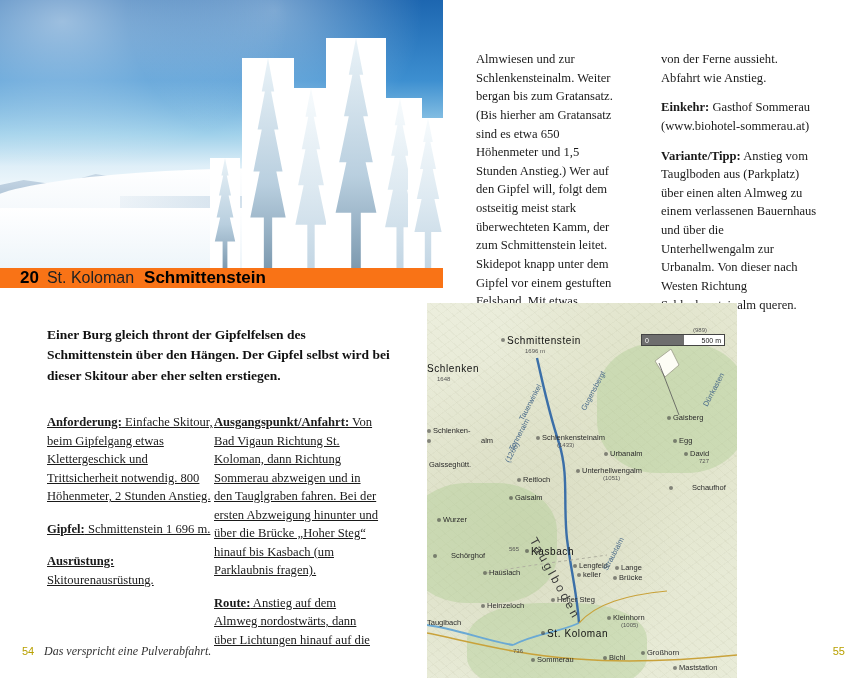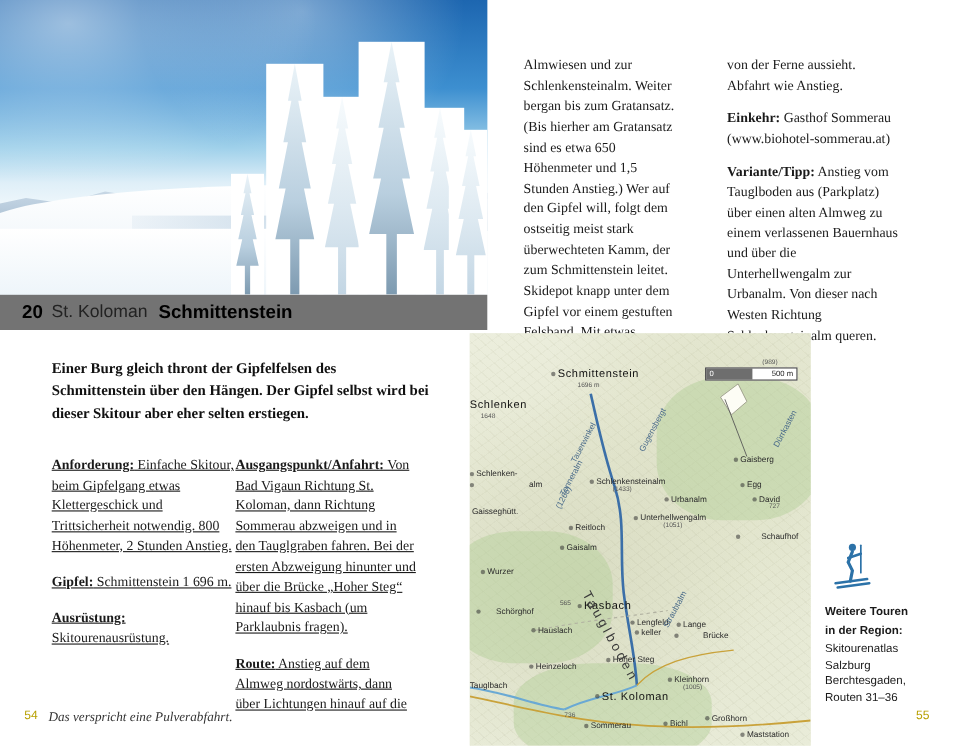--- a/index.html
+++ b/index.html
@@ -87,22 +87,22 @@
     width: 443px;
     height: 60px;
     background: linear-gradient(180deg, #ffffff 0%, #eef5fa 100%);
   }
 
   .chapter-band {
     position: absolute;
     left: 0;
     top: 268px;
     width: 443px;
-    height: 32px;
-    background: #737373;
+    height: 20px;
+    background: #f97316;
     display: flex;
     align-items: center;
   }
   .chapter-num {
     font-family: "Liberation Sans", sans-serif;
     font-weight: bold;
     font-size: 17px;
     color: #000;
     margin-left: 20px;
   }
@@ -436,21 +436,21 @@
         <div class="mlbl big" style="left: 104px; top: 243px;">Kasbach</div>
         <div class="mdot" style="left: 98px; top: 246px; opacity: 0.55;"></div>
         <div class="mlbl " style="left: 62px; top: 265px;">Hauslach</div>
         <div class="mdot" style="left: 56px; top: 268px; opacity: 0.55;"></div>
         <div class="mlbl " style="left: 152px; top: 258px;">Lengfeld-</div>
         <div class="mdot" style="left: 146px; top: 261px; opacity: 0.55;"></div>
         <div class="mlbl " style="left: 156px; top: 267px;">keller</div>
         <div class="mdot" style="left: 150px; top: 270px; opacity: 0.55;"></div>
         <div class="mlbl " style="left: 194px; top: 260px;">Lange</div>
         <div class="mdot" style="left: 188px; top: 263px; opacity: 0.55;"></div>
-        <div class="mlbl " style="left: 192px; top: 270px; margin-left: 20px;">Brücke</div>
+        <div class="mlbl " style="left: 192px; top: 270px;">Brücke</div>
         <div class="mdot" style="left: 186px; top: 273px; opacity: 0.55;"></div>
         <div class="mlbl " style="left: 60px; top: 298px;">Heinzeloch</div>
         <div class="mdot" style="left: 54px; top: 301px; opacity: 0.55;"></div>
         <div class="mlbl " style="left: 130px; top: 292px;">Hoher Steg</div>
         <div class="mdot" style="left: 124px; top: 295px; opacity: 0.55;"></div>
         <div class="mlbl " style="left: 0px; top: 315px;">Tauglbach</div>
         <div class="mlbl big" style="left: 120px; top: 325px;">St. Koloman</div>
         <div class="mdot" style="left: 114px; top: 328px; opacity: 0.55;"></div>
         <div class="mlbl " style="left: 186px; top: 310px;">Kleinhorn</div>
         <div class="mdot" style="left: 180px; top: 313px; opacity: 0.55;"></div>
@@ -468,29 +468,16 @@
         <div class="mlbl rot" style="left: 160px; top: 100px;">Gugensbergt</div>
         <div class="mlbl rot" style="left: 282px; top: 96px;">Dürrkasten</div>
         <div class="mlbl rot" style="left: 88px; top: 140px;">Tonneralm</div>
         <div class="mlbl rot" style="left: 84px; top: 152px;">(1266)</div>
         <div class="mlbl rot" style="left: 182px; top: 260px;">Straubtalm</div>
       </div>
 
     <div class="mlbl valley" style="left:112px;top:232px;">Tauglboden</div>
   </div>
 
-  <div class="skier-box">
-    <svg class="skier-icon" viewBox="0 0 48 48">
-      <circle cx="26" cy="8" r="3.4" fill="#2c72a8"></circle>
-      <path d="M26 12 L22 22 L26 30 L24 40" stroke="#2c72a8" stroke-width="3" fill="none" stroke-linecap="round"></path>
-      <path d="M22 18 L34 14" stroke="#2c72a8" stroke-width="2.4" fill="none" stroke-linecap="round"></path>
-      <path d="M34 6 L34 32" stroke="#2c72a8" stroke-width="1.6" stroke-linecap="round"></path>
-      <path d="M10 42 L40 38" stroke="#2c72a8" stroke-width="2.4" stroke-linecap="round"></path>
-      <path d="M12 46 L42 42" stroke="#2c72a8" stroke-width="2.4" stroke-linecap="round"></path>
-    </svg>
-    <div class="cap">Weitere Touren</div>
-    <div class="cap">in der Region:</div>
-    <div class="body">Skitourenatlas Salzburg Berchtesgaden, Routen 31–36</div>
-  </div>
 
   <div class="folio-right">55</div>
 
 </div>
 
 </body></html>

